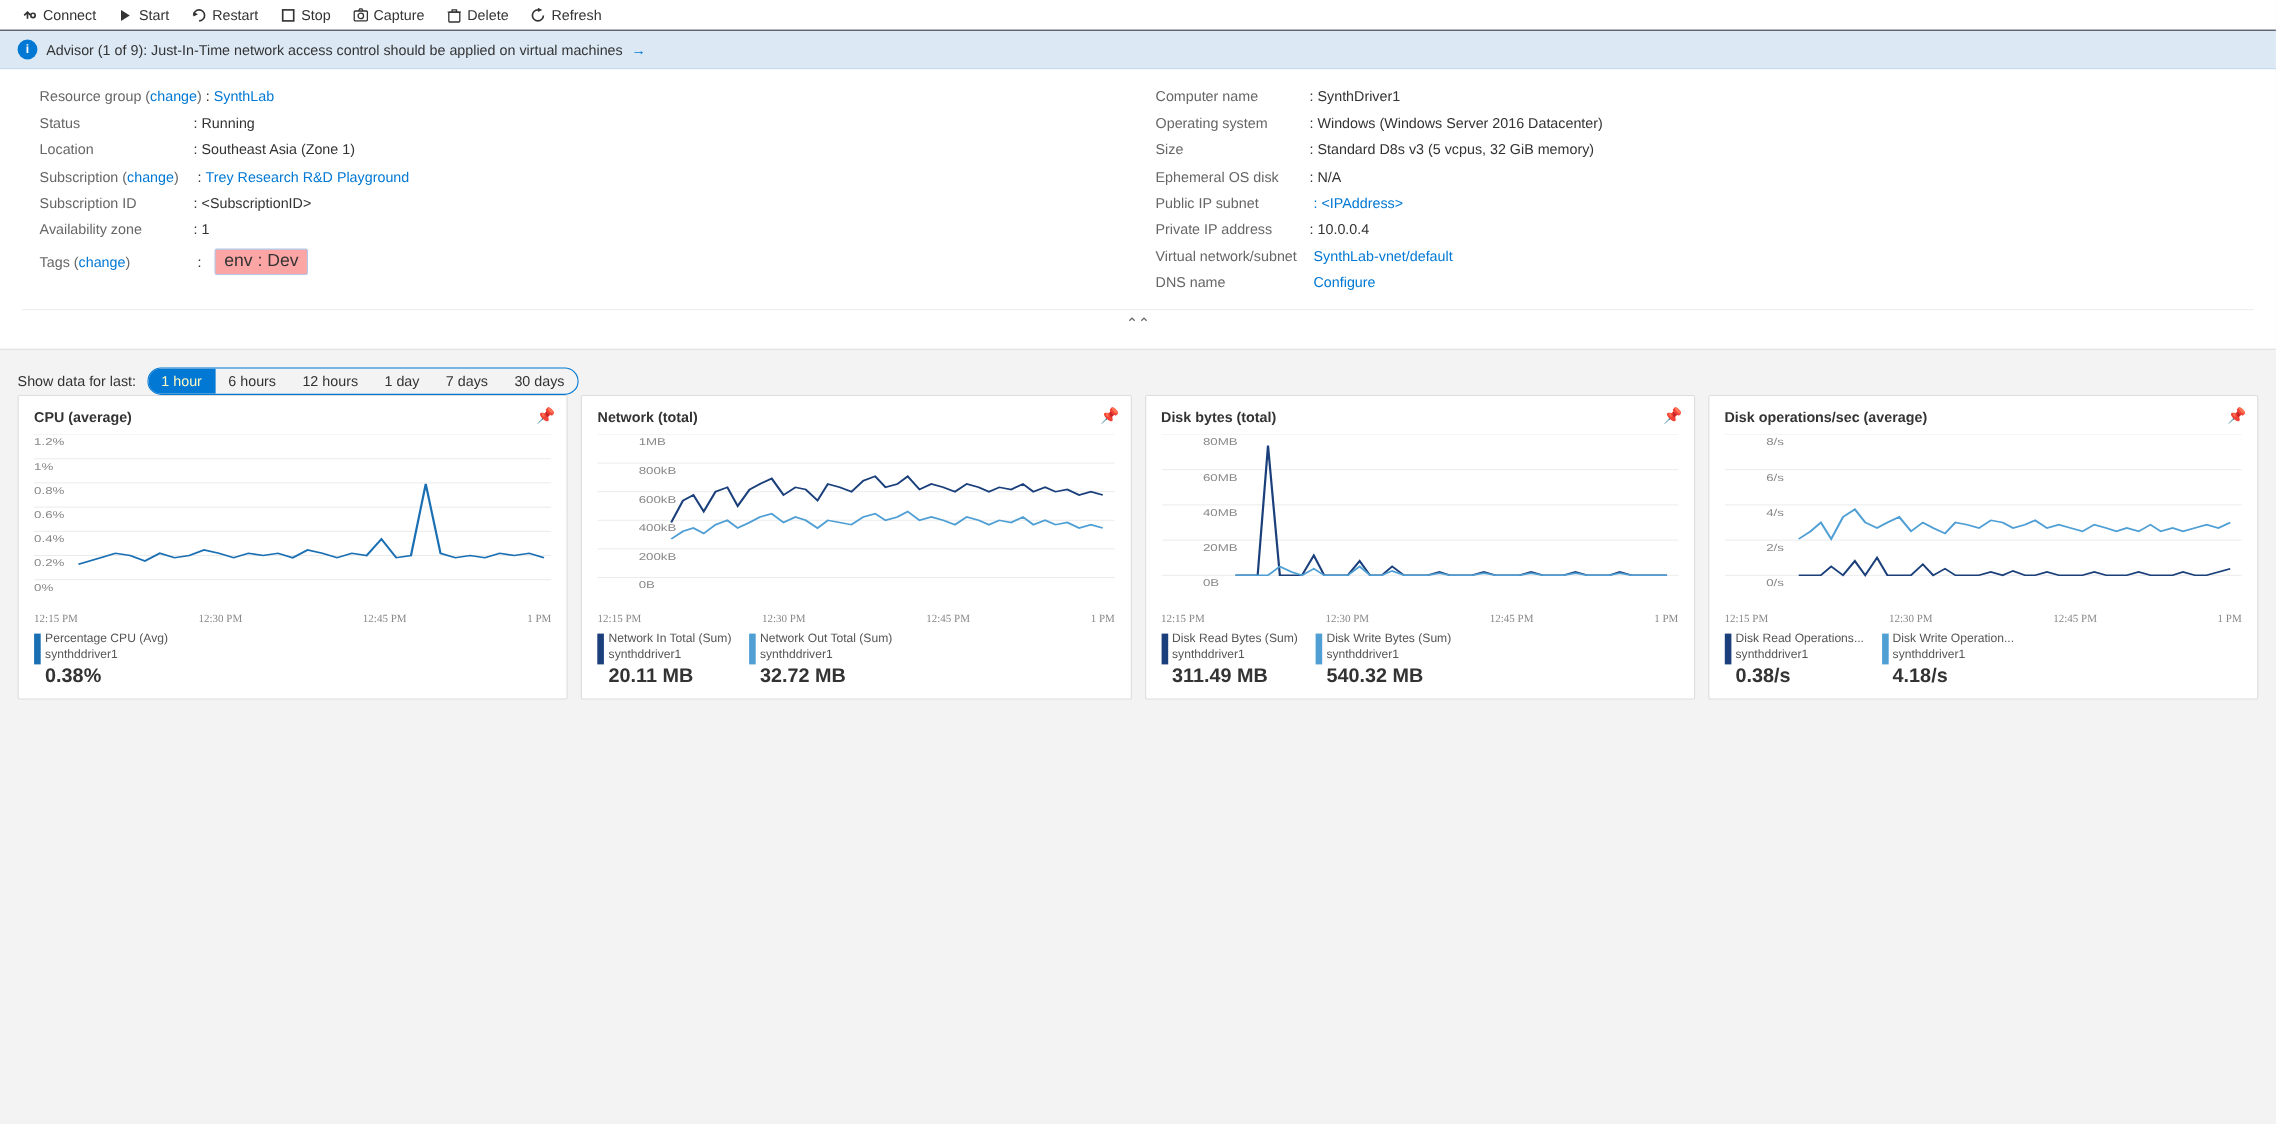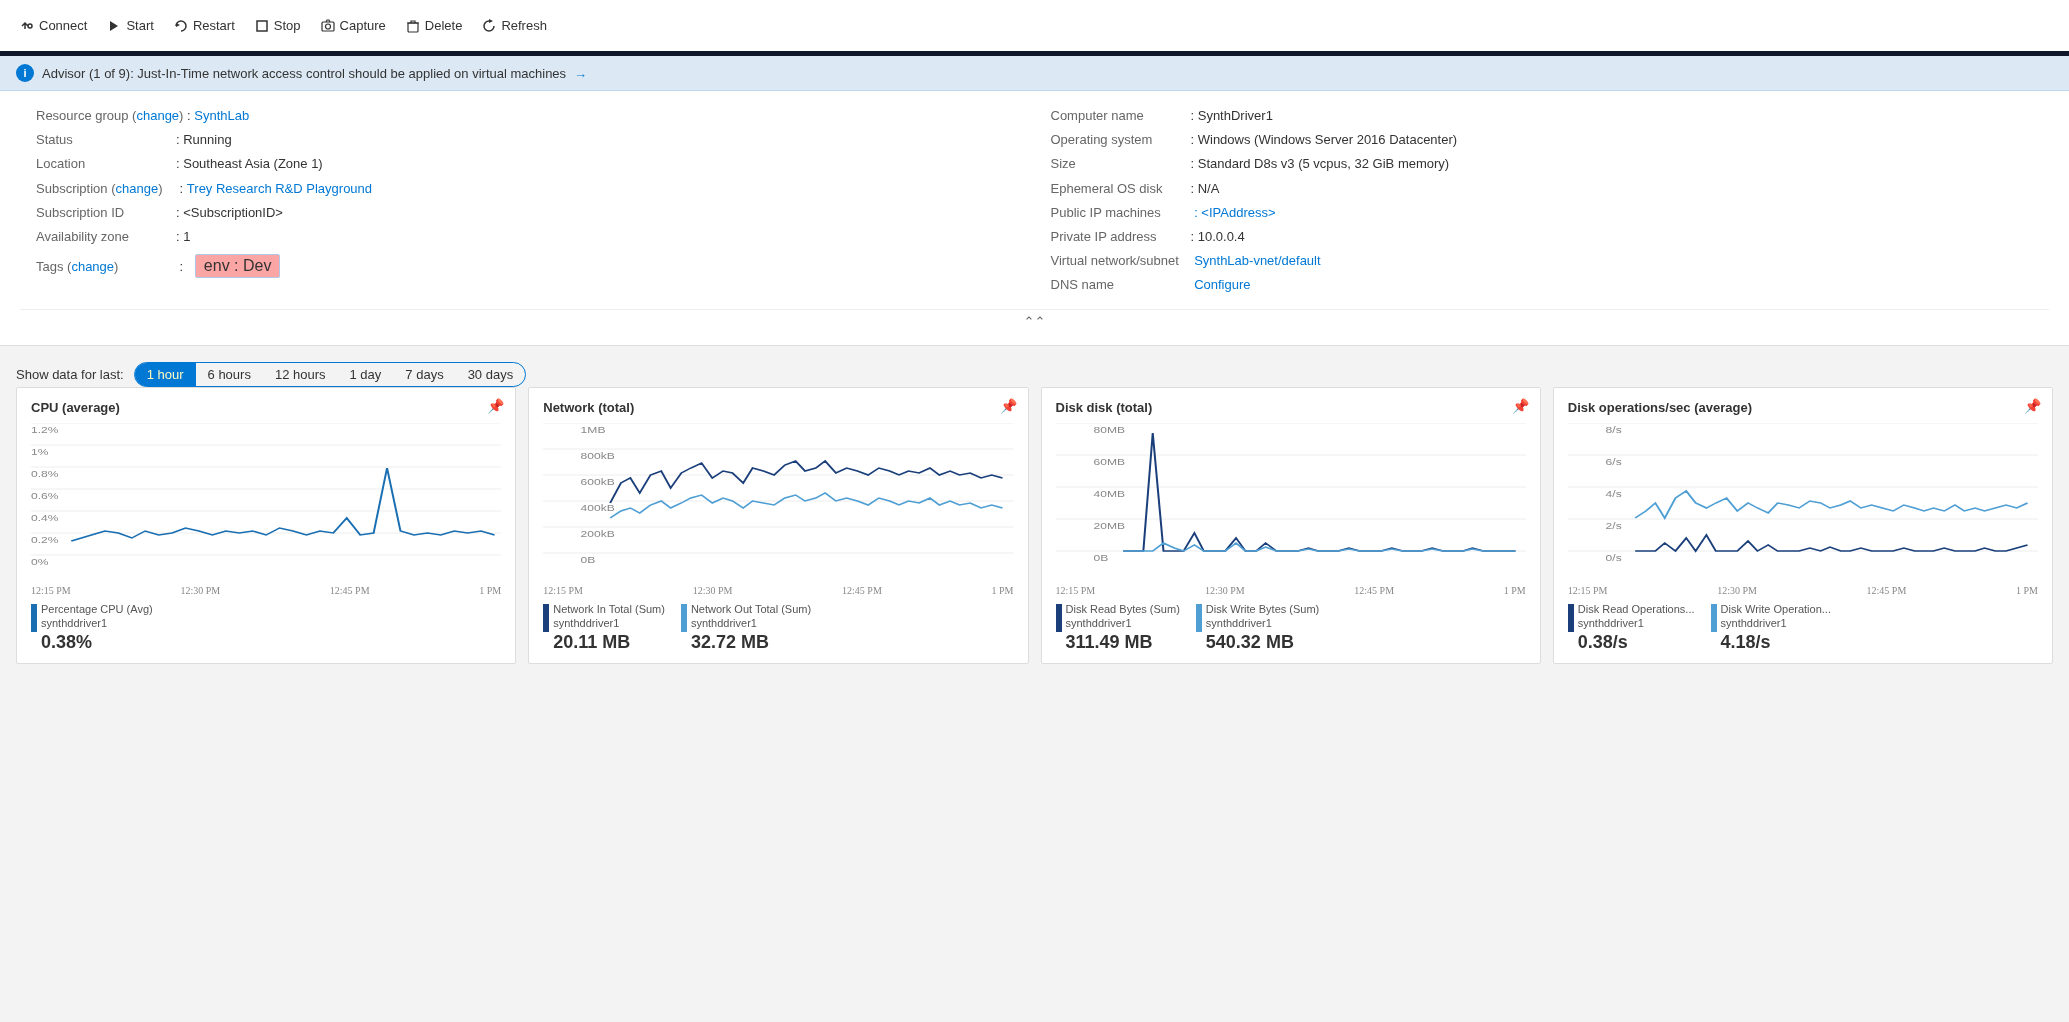--- a/index.html
+++ b/index.html
@@ -1,22 +1,22 @@
 <!DOCTYPE html>
 <html><head>
   <meta charset="utf-8">
   <style>
     * { box-sizing: border-box; margin: 0; padding: 0; }
     body { font-family: 'Segoe UI', Arial, sans-serif; font-size: 13px; background: #f3f3f3; color: #333; }
 
     
     .toolbar {
       display: flex; align-items: center; gap: 4px;
-      background: #fff; border-bottom: 5px solid #0f172a;
-      padding: 6px 12px; height: 56px;
+      background: #fff; border-bottom: 1px solid #0f172a;
+      padding: 6px 12px; height: 28px;
     }
     .toolbar-btn {
       display: flex; align-items: center; gap: 5px;
       background: none; border: none; cursor: pointer;
       padding: 4px 8px; font-size: 13px; color: #333;
       border-radius: 2px;
     }
     .toolbar-btn svg { width: 14px; height: 14px; }
 
     
@@ -224,21 +224,21 @@
       </div>
       <div class="info-row">
         <span class="info-label">Size</span>
         <span class="info-value">: Standard D8s v3 (5 vcpus, 32 GiB memory)</span>
       </div>
       <div class="info-row">
         <span class="info-label">Ephemeral OS disk</span>
         <span class="info-value">: N/A</span>
       </div>
       <div class="info-row">
-        <span class="info-label">Public IP machines</span>
+        <span class="info-label">Public IP subnet</span>
         <span class="info-value">&nbsp;<a class="info-link">: &lt;IPAddress&gt;</a></span>
       </div>
       <div class="info-row">
         <span class="info-label">Private IP address</span>
         <span class="info-value">: 10.0.0.4</span>
       </div>
       <div class="info-row">
         <span class="info-label">Virtual network/subnet</span>
         <span class="info-value">&nbsp;<a class="info-link">SynthLab-vnet/default</a></span>
       </div>
@@ -352,21 +352,21 @@
           <div>
             <div class="legend-text">Network Out Total (Sum)</div>
             <div class="legend-text">synthddriver1</div>
             <span class="legend-metric"><span>32.72</span> <span>MB</span></span>
           </div>
         </div>
       </div>
     </div>
 
     <div class="chart-card">
-      <div class="chart-title">Disk disk (total)</div>
+      <div class="chart-title">Disk bytes (total)</div>
       <span class="chart-pin">📌</span>
       <div class="chart-area">
         <svg class="chart-svg" viewBox="0 0 350 160" preserveAspectRatio="none">
           <line x1="0" y1="0" x2="350" y2="0" stroke="#e0e0e0" stroke-width="0.5"></line>
           <line x1="0" y1="32" x2="350" y2="32" stroke="#e0e0e0" stroke-width="0.5"></line>
           <line x1="0" y1="64" x2="350" y2="64" stroke="#e0e0e0" stroke-width="0.5"></line>
           <line x1="0" y1="96" x2="350" y2="96" stroke="#e0e0e0" stroke-width="0.5"></line>
           <line x1="0" y1="128" x2="350" y2="128" stroke="#e0e0e0" stroke-width="0.5"></line>
           <text x="28" y="10" font-size="9" fill="#888">80MB</text>
           <text x="28" y="42" font-size="9" fill="#888">60MB</text>

